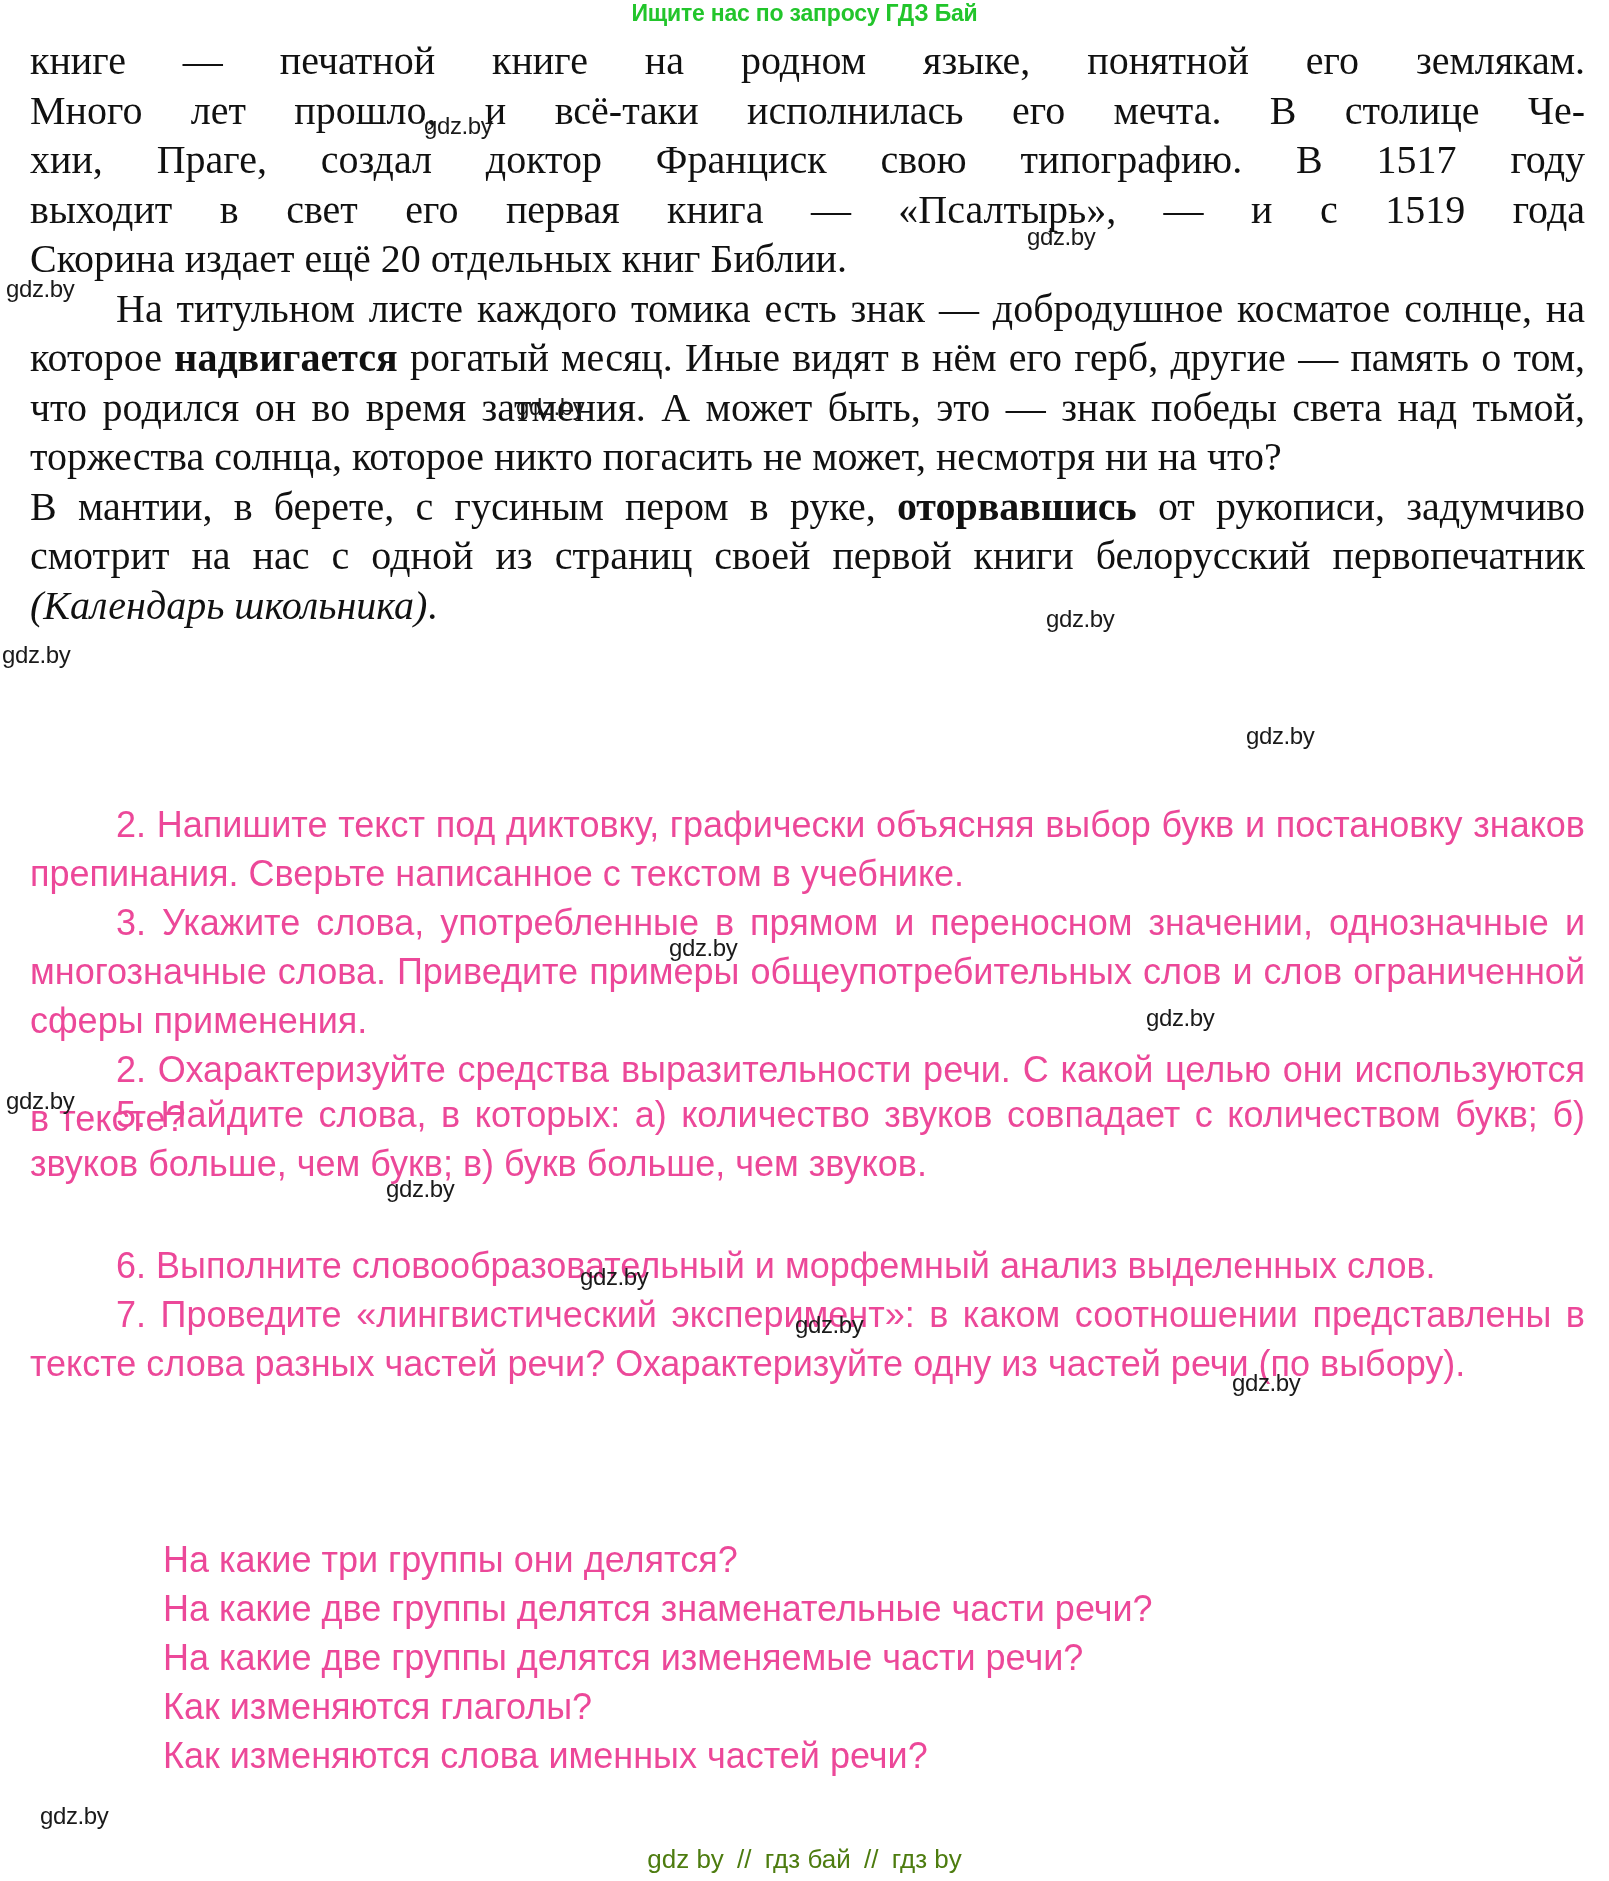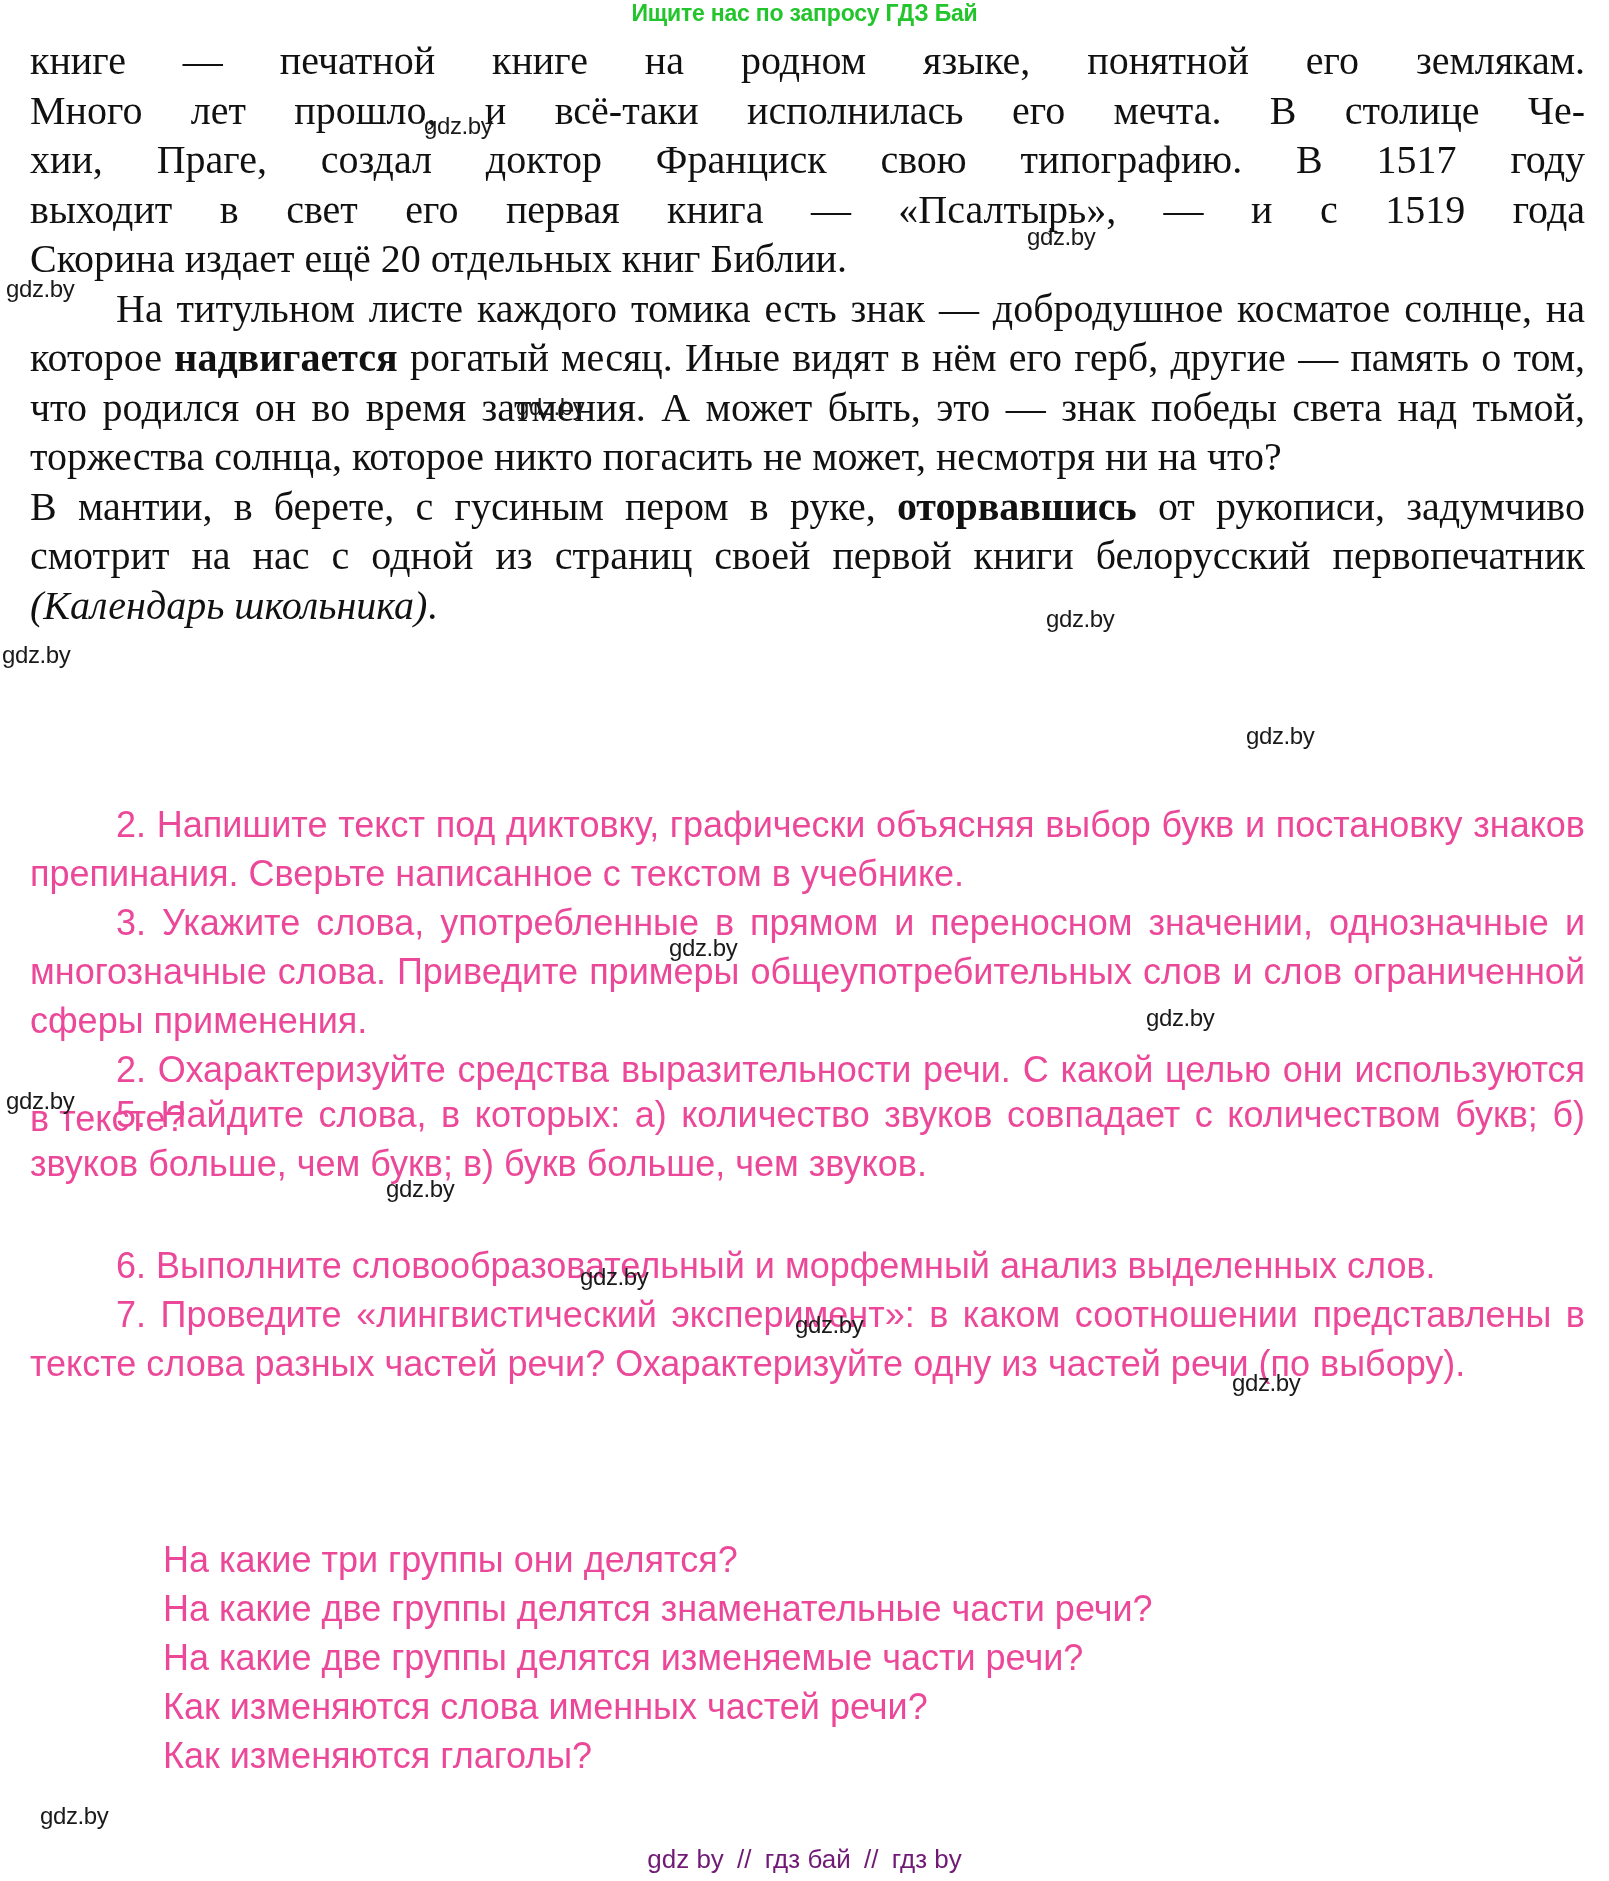--- a/index.html
+++ b/index.html
@@ -156,43 +156,43 @@
 
   <div class="sans-block" style="top: 1290px;">
     <p class="q-indent jlast-left">7. Проведите «лингвистический эксперимент»: в каком соотношении представлены в тексте слова разных частей речи? Охарактеризуйте одну из частей речи (по выбору).</p>
   </div>
 
 
   <div class="sans-block" style="top: 1535px;">
     <p class="sub-q">На какие три группы они делятся?</p>
     <p class="sub-q">На какие две группы делятся знаменательные части речи?</p>
     <p class="sub-q">На какие две группы делятся изменяемые части речи?</p>
+    <p class="sub-q">Как изменяются глаголы?</p>
     <p class="sub-q">Как изменяются слова именных частей речи?</p>
-    <p class="sub-q">Как изменяются глаголы?</p>
   </div>
 
   <div id="watermark-layer">
       <div class="wm" style="left: 424px; top: 112px;">gdz.by</div>
       <div class="wm" style="left: 1027px; top: 223px;">gdz.by</div>
       <div class="wm" style="left: 6px; top: 275px;">gdz.by</div>
       <div class="wm" style="left: 516px; top: 393px;">gdz.by</div>
       <div class="wm" style="left: 1046px; top: 605px;">gdz.by</div>
       <div class="wm" style="left: 2px; top: 641px;">gdz.by</div>
       <div class="wm" style="left: 1246px; top: 722px;">gdz.by</div>
       <div class="wm" style="left: 669px; top: 934px;">gdz.by</div>
       <div class="wm" style="left: 1146px; top: 1004px;">gdz.by</div>
       <div class="wm" style="left: 6px; top: 1087px;">gdz.by</div>
       <div class="wm" style="left: 386px; top: 1175px;">gdz.by</div>
       <div class="wm" style="left: 580px; top: 1263px;">gdz.by</div>
       <div class="wm" style="left: 795px; top: 1311px;">gdz.by</div>
       <div class="wm" style="left: 1232px; top: 1369px;">gdz.by</div>
       <div class="wm" style="left: 40px; top: 1802px;">gdz.by</div>
     </div>
 
-  <div class="footer" style="color: #701a75;">
+  <div class="footer" style="color: #4d7c0f;">
     <span>gdz by</span>
     <span class="sep">//</span>
     <span>гдз бай</span>
     <span class="sep">//</span>
     <span>гдз by</span>
   </div>
 
 </div>
 
 </body></html>

